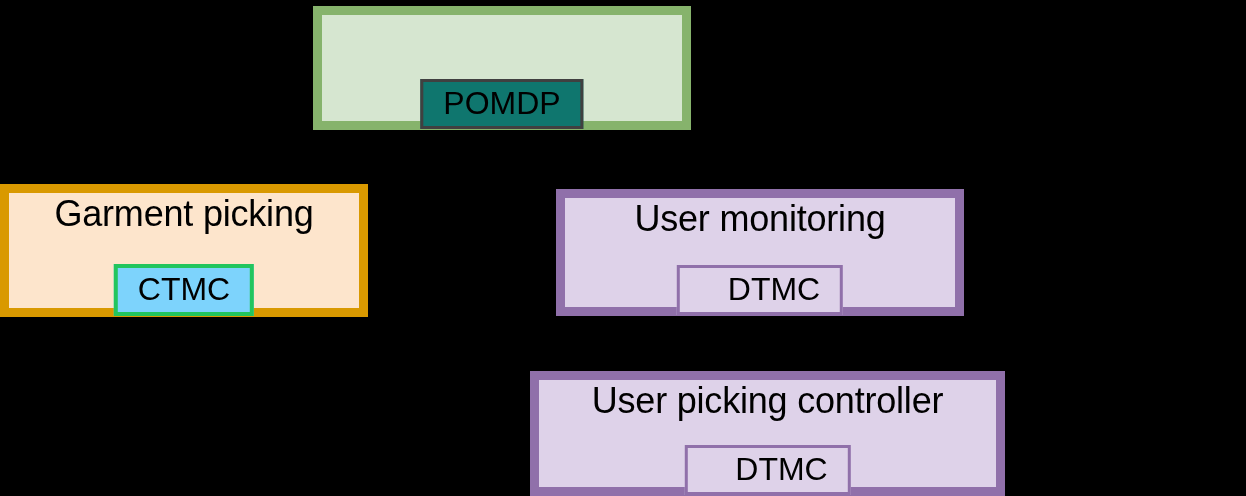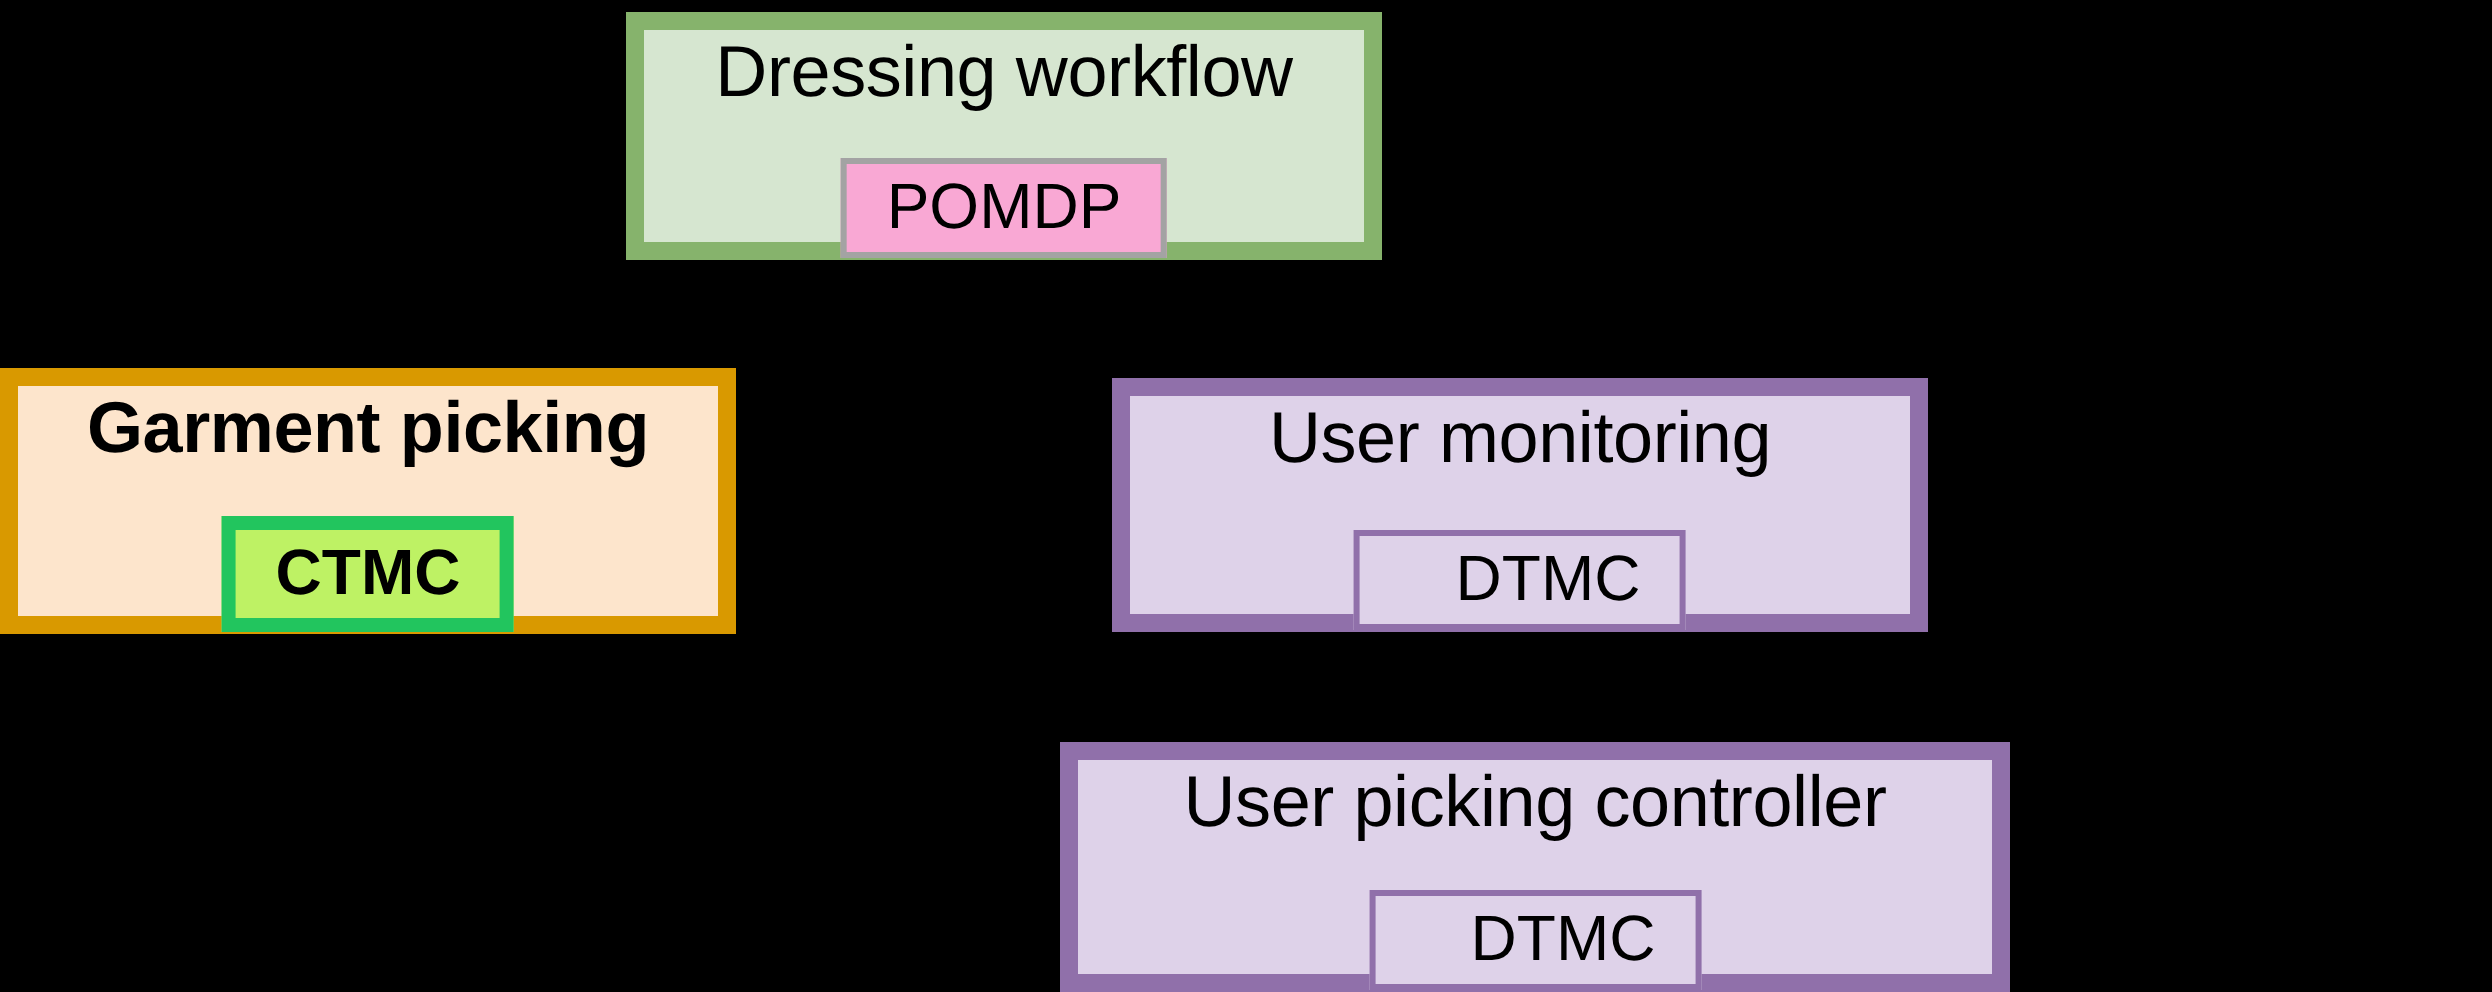--- a/index.html
+++ b/index.html
@@ -77,36 +77,35 @@
 
   
   .node-green {
     background: #86b36c;
     padding: 9px;
   }
   .node-green .node-inner {
     background: #d6e6d0;
   }
   .node-green .stereotype {
-    background: #f9a8d4;
-    border: 3px solid #a3a3a3;
+    background: #0f766e;
+    border: 3px solid #404040;
   }
 
   
   .node-orange {
     background: #d99900;
     padding: 9px;
   }
   .node-orange .node-inner {
     background: #fde5cc;
-    font-weight: bold;
   }
   .node-orange .stereotype {
-    background: #bef264;
-    border: 7px solid #22c55e;
+    background: #7dd3fc;
+    border: 4px solid #22c55e;
   }
 
   
   .node-purple {
     background: #9070aa;
     padding: 9px;
   }
   .node-purple .node-inner {
     background: #ded2e9;
   }
@@ -127,21 +126,20 @@
       <polygon points="184,188 174,166 194,166"></polygon>
       <path d="M 560 130 L 560 162 L 768 162 L 768 189"></path>
       <polygon points="768,193 758,171 778,171"></polygon>
       <path d="M 768 316 L 768 371"></path>
       <polygon points="768,375 758,353 778,353"></polygon>
     </g>
   </svg>
 
   <div class="node node-green" style="left:313px; top:6px; width:378px; height:124px;">
     <div class="node-inner">
-      <span class="node-title">Dressing workflow</span>
       <span class="stereotype">POMDP</span>
     </div>
   </div>
 
   <div class="node node-orange" style="left:0px; top:184px; width:368px; height:133px;">
     <div class="node-inner">
       <span class="node-title">Garment picking</span>
       <span class="stereotype">CTMC</span>
     </div>
   </div>

